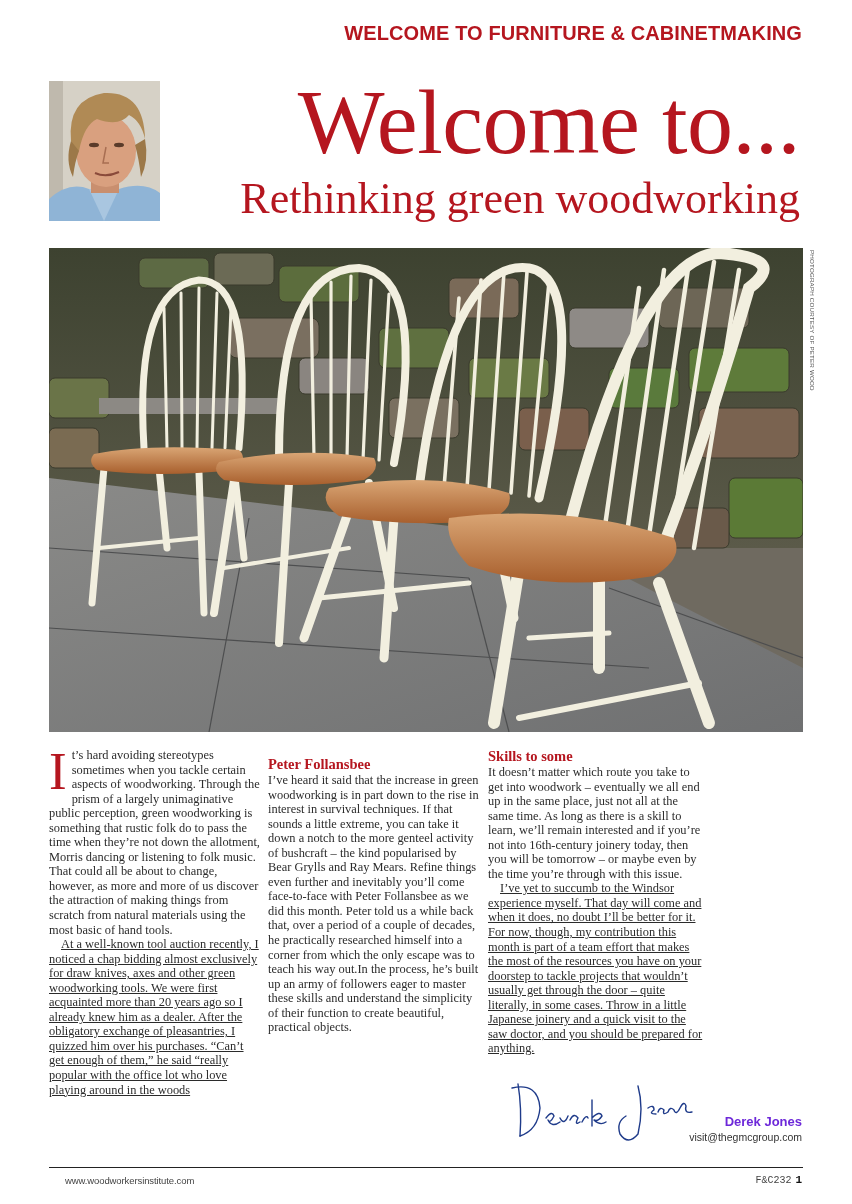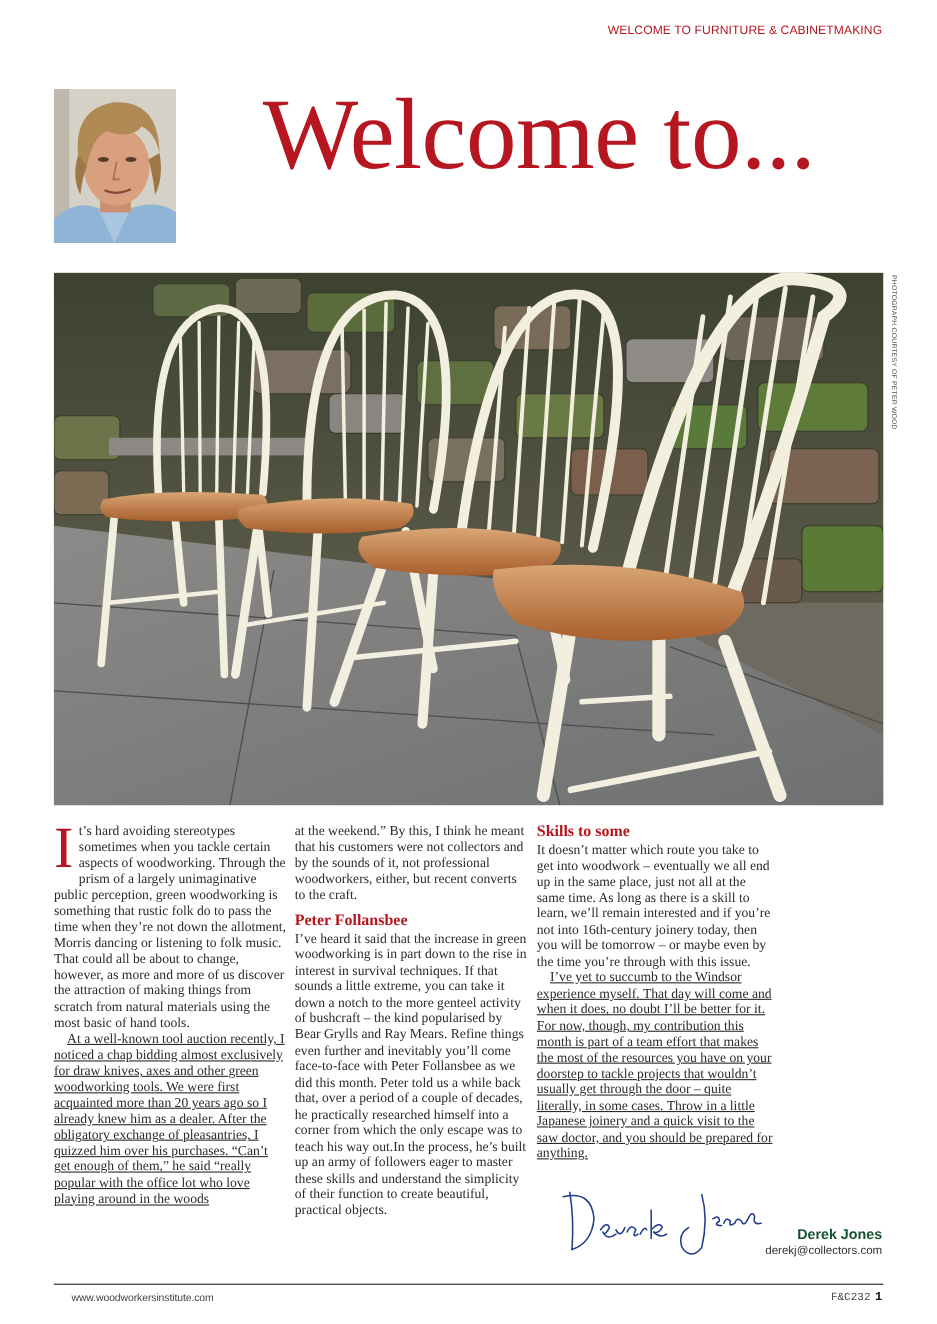--- a/index.html
+++ b/index.html
@@ -2,37 +2,38 @@
 <html><head>
 <meta charset="utf-8">
 <style>
   * { box-sizing: border-box; margin: 0; padding: 0; }
   html, body { width: 852px; height: 1204px; background: #ffffff; overflow: hidden; }
   body { position: relative; font-family: "Liberation Serif", "DejaVu Serif", serif; color: #222; }
 
   .section-header {
     position: absolute; right: 50px; top: 22px;
     font-family: "Liberation Sans", "DejaVu Sans", sans-serif;
-    font-weight: normal; font-size: 11px; letter-spacing: 0.1px;
+    font-weight: bold; font-size: 20px; letter-spacing: 0.1px;
     color: #b5161f;
   }
 
   .portrait {
     position: absolute; left: 49px; top: 81px; width: 111px; height: 140px;
     overflow: hidden;
     background: linear-gradient(180deg, #d9d5cc 0%, #cfc9bd 40%, #c2bdb3 100%);
   }
 
   .headline {
     position: absolute; left: 180px; top: 72px; width: 620px;
     text-align: center; color: #b5161f;
   }
   .headline .title {
     display: block; font-size: 92px; line-height: 100px; letter-spacing: -0.5px;
     font-family: "Liberation Serif", "DejaVu Serif", serif;
+    text-align: right;
   }
   .headline .subtitle {
     display: block; font-size: 44px; line-height: 48px; margin-top: 3px;
     font-family: "Liberation Serif", "DejaVu Serif", serif;
     text-align: right; padding-right: 0;
   }
 
   .hero-photo {
     position: absolute; left: 49px; top: 248px; width: 754px; height: 484px;
     overflow: hidden; background: #6f6a60;
@@ -62,21 +63,21 @@
     float: left; font-size: 53px; line-height: 42px; color: #b5161f;
     margin: 2px 5px 0 0; height: 44px; font-family: "Liberation Serif", "DejaVu Serif", serif;
   }
 
   .signature {
     position: absolute; left: 508px; top: 1078px; width: 190px; height: 70px;
   }
   .author-name {
     position: absolute; right: 50px; top: 1114px;
     font-family: "Liberation Sans", "DejaVu Sans", sans-serif;
-    font-weight: bold; font-size: 13px; color: #14532d; padding-left: 40px;
+    font-weight: bold; font-size: 13px; color: #6d28d9; padding-left: 40px;
   }
   .author-email {
     position: absolute; right: 50px; top: 1131px;
     font-family: "Liberation Sans", "DejaVu Sans", sans-serif;
     font-size: 10.5px; color: #333;
   }
 
   .footer-rule {
     position: absolute; left: 49px; top: 1167px; width: 754px; height: 1px; background: #222;
   }
@@ -117,20 +118,21 @@
     <ellipse cx="70" cy="64" rx="5" ry="2.2" fill="#5a3b2a"></ellipse>
 
     <path d="M57 66 L54 82 L60 82" stroke="#a86e52" stroke-width="1.5" fill="none"></path>
 
     <path d="M46 92 Q57 97 70 91" stroke="#8a4a3a" stroke-width="2" fill="none"></path>
   </svg>
 </div>
 
 <div class="headline">
   <span class="title">Welcome to...</span>
+  <span class="subtitle">Rethinking green woodworking</span>
 </div>
 
 <div class="hero-photo" title="Four Windsor chairs with cream-painted spindles and wooden seats on a stone patio before a mossy stone wall">
   <svg width="754" height="484" viewBox="0 0 754 484">
     <defs>
       <linearGradient id="wall" x1="0" y1="0" x2="0" y2="1">
         <stop offset="0" stop-color="#3d4230"></stop>
         <stop offset="1" stop-color="#5b5a49"></stop>
       </linearGradient>
       <linearGradient id="patio" x1="0" y1="0" x2="1" y2="1">
@@ -256,21 +258,20 @@
 <div class="photo-credit">PHOTOGRAPH COURTESY OF PETER WOOD</div>
 
 <div class="col col1">
   <p>
     <span class="dropcap">I</span><span>t’s hard avoiding stereotypes sometimes when you tackle certain aspects of woodworking. Through the prism of a largely unimaginative public perception, green woodworking is something that rustic folk do to pass the time when they’re not down the allotment, Morris dancing or listening to folk music. That could all be about to change, however, as more and more of us discover the attraction of making things from scratch from natural materials using the most basic of hand tools.</span>
   </p>
   <p class="indent">At a well-known tool auction recently, I noticed a chap bidding almost exclusively for draw knives, axes and other green woodworking tools. We were first acquainted more than 20 years ago so I already knew him as a dealer. After the obligatory exchange of pleasantries, I quizzed him over his purchases. “Can’t get enough of them,” he said “really popular with the office lot who love playing around in the woods</p>
 </div>
 
 <div class="col col2">
-  <p>at the weekend.” By this, I think he meant that his customers were not collectors and by the sounds of it, not professional woodworkers, either, but recent converts to the craft.</p>
   <div class="sub-head">Peter Follansbee</div>
   <p>I’ve heard it said that the increase in green woodworking is in part down to the rise in interest in survival techniques. If that sounds a little extreme, you can take it down a notch to the more genteel activity of bushcraft – the kind popularised by Bear Grylls and Ray Mears. Refine things even further and inevitably you’ll come face-to-face with Peter Follansbee as we did this month. Peter told us a while back that, over a period of a couple of decades, he practically researched himself into a corner from which the only escape was to teach his way out.In the process, he’s built up an army of followers eager to master these skills and understand the simplicity of their function to create beautiful, practical objects.</p>
 </div>
 
 <div class="col col3">
   <div class="sub-head">Skills to some</div>
   <p>It doesn’t matter which route you take to get into woodwork – eventually we all end up in the same place, just not all at the same time. As long as there is a skill to learn, we’ll remain interested and if you’re not into 16th-century joinery today, then you will be tomorrow – or maybe even by the time you’re through with this issue.</p>
   <p class="indent">I’ve yet to succumb to the Windsor experience myself. That day will come and when it does, no doubt I’ll be better for it. For now, though, my contribution this month is part of a team effort that makes the most of the resources you have on your doorstep to tackle projects that wouldn’t usually get through the door – quite literally, in some cases. Throw in a little Japanese joinery and a quick visit to the saw doctor, and you should be prepared for anything.</p>
 </div>
 
@@ -284,19 +285,19 @@
       <path d="M62 42 Q66 34 70 40 Q66 48 72 44"></path>
       <path d="M74 44 Q78 36 80 40"></path>
       <path d="M84 22 L84 48 M84 40 Q92 32 94 38 Q90 44 86 42 Q92 48 98 44"></path>
       <path d="M130 8 Q136 30 130 56 Q120 68 112 56 Q108 44 118 38"></path>
       <path d="M140 30 Q146 26 146 32 Q140 36 148 36"></path>
       <path d="M150 34 Q152 28 156 32 Q154 38 160 34 Q162 28 166 32 Q168 38 172 30 Q176 22 178 28 Q176 36 184 34"></path>
     </g>
   </svg>
 </div>
 <div class="author-name">Derek Jones</div>
-<div class="author-email">derekj@collectors.com</div>
+<div class="author-email">visit@thegmcgroup.com</div>
 
 <div class="footer-rule"></div>
 <div class="footer-url">www.woodworkersinstitute.com</div>
 <div class="footer-page">
   <span>F&amp;C232</span><b>1</b>
 </div>
 
 </body></html>

